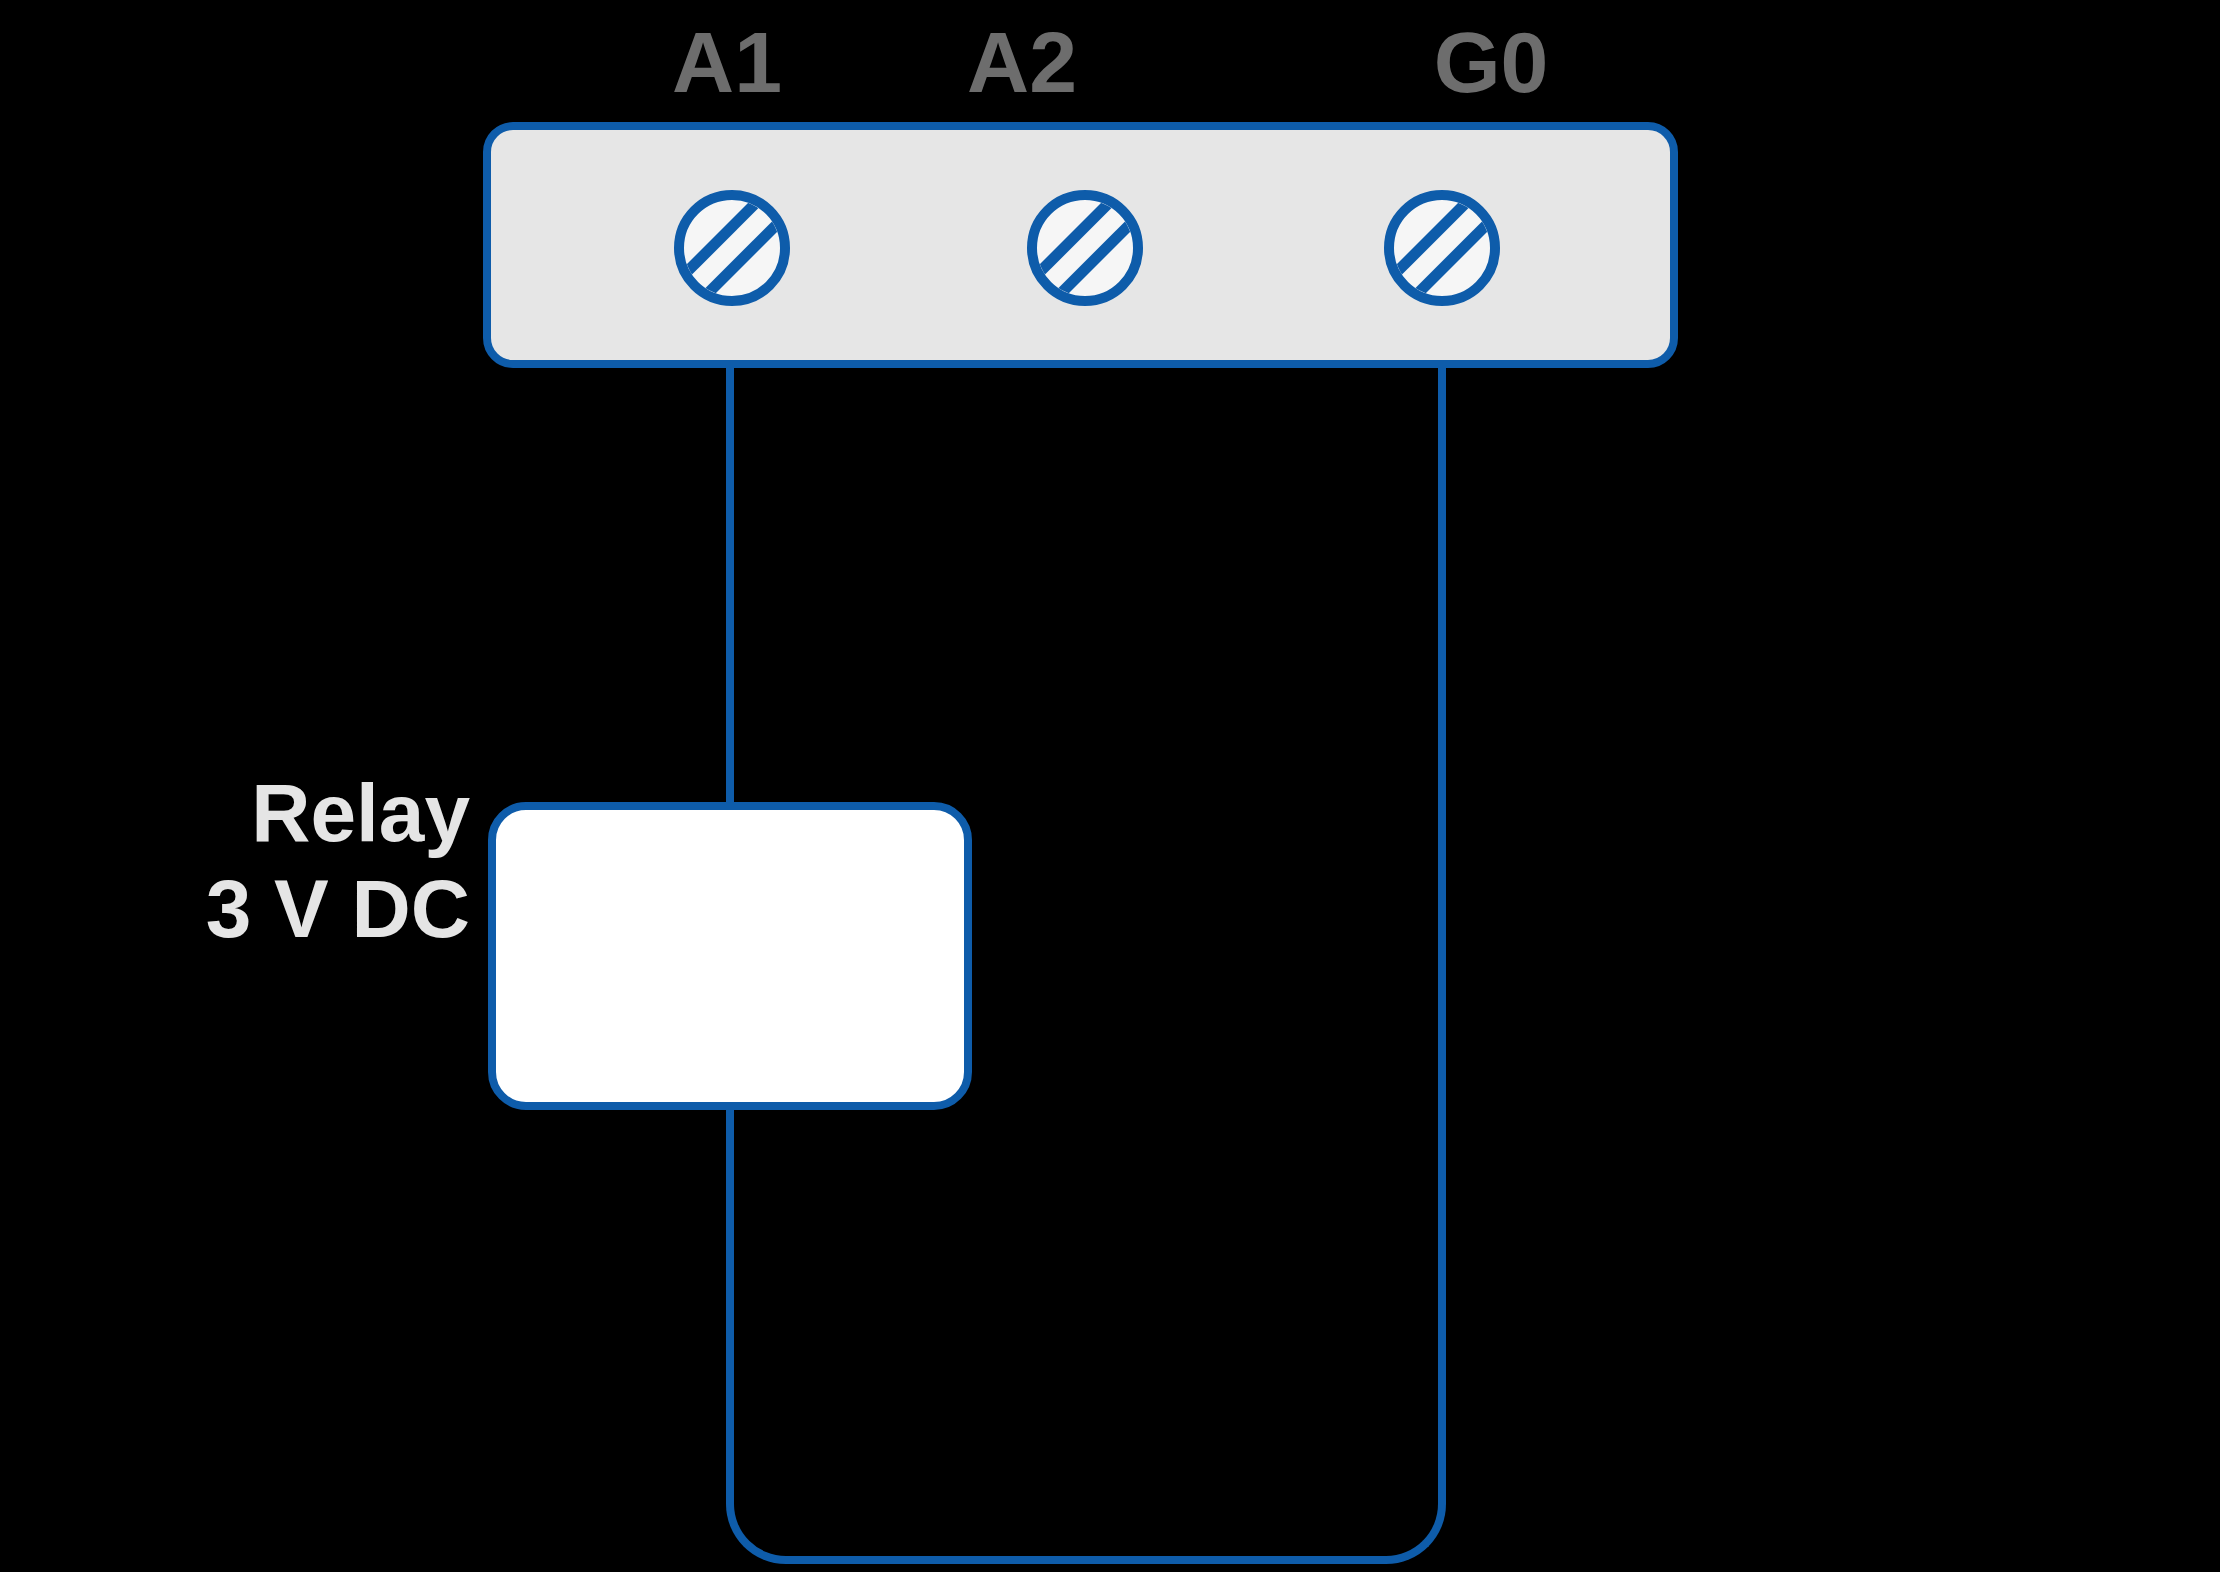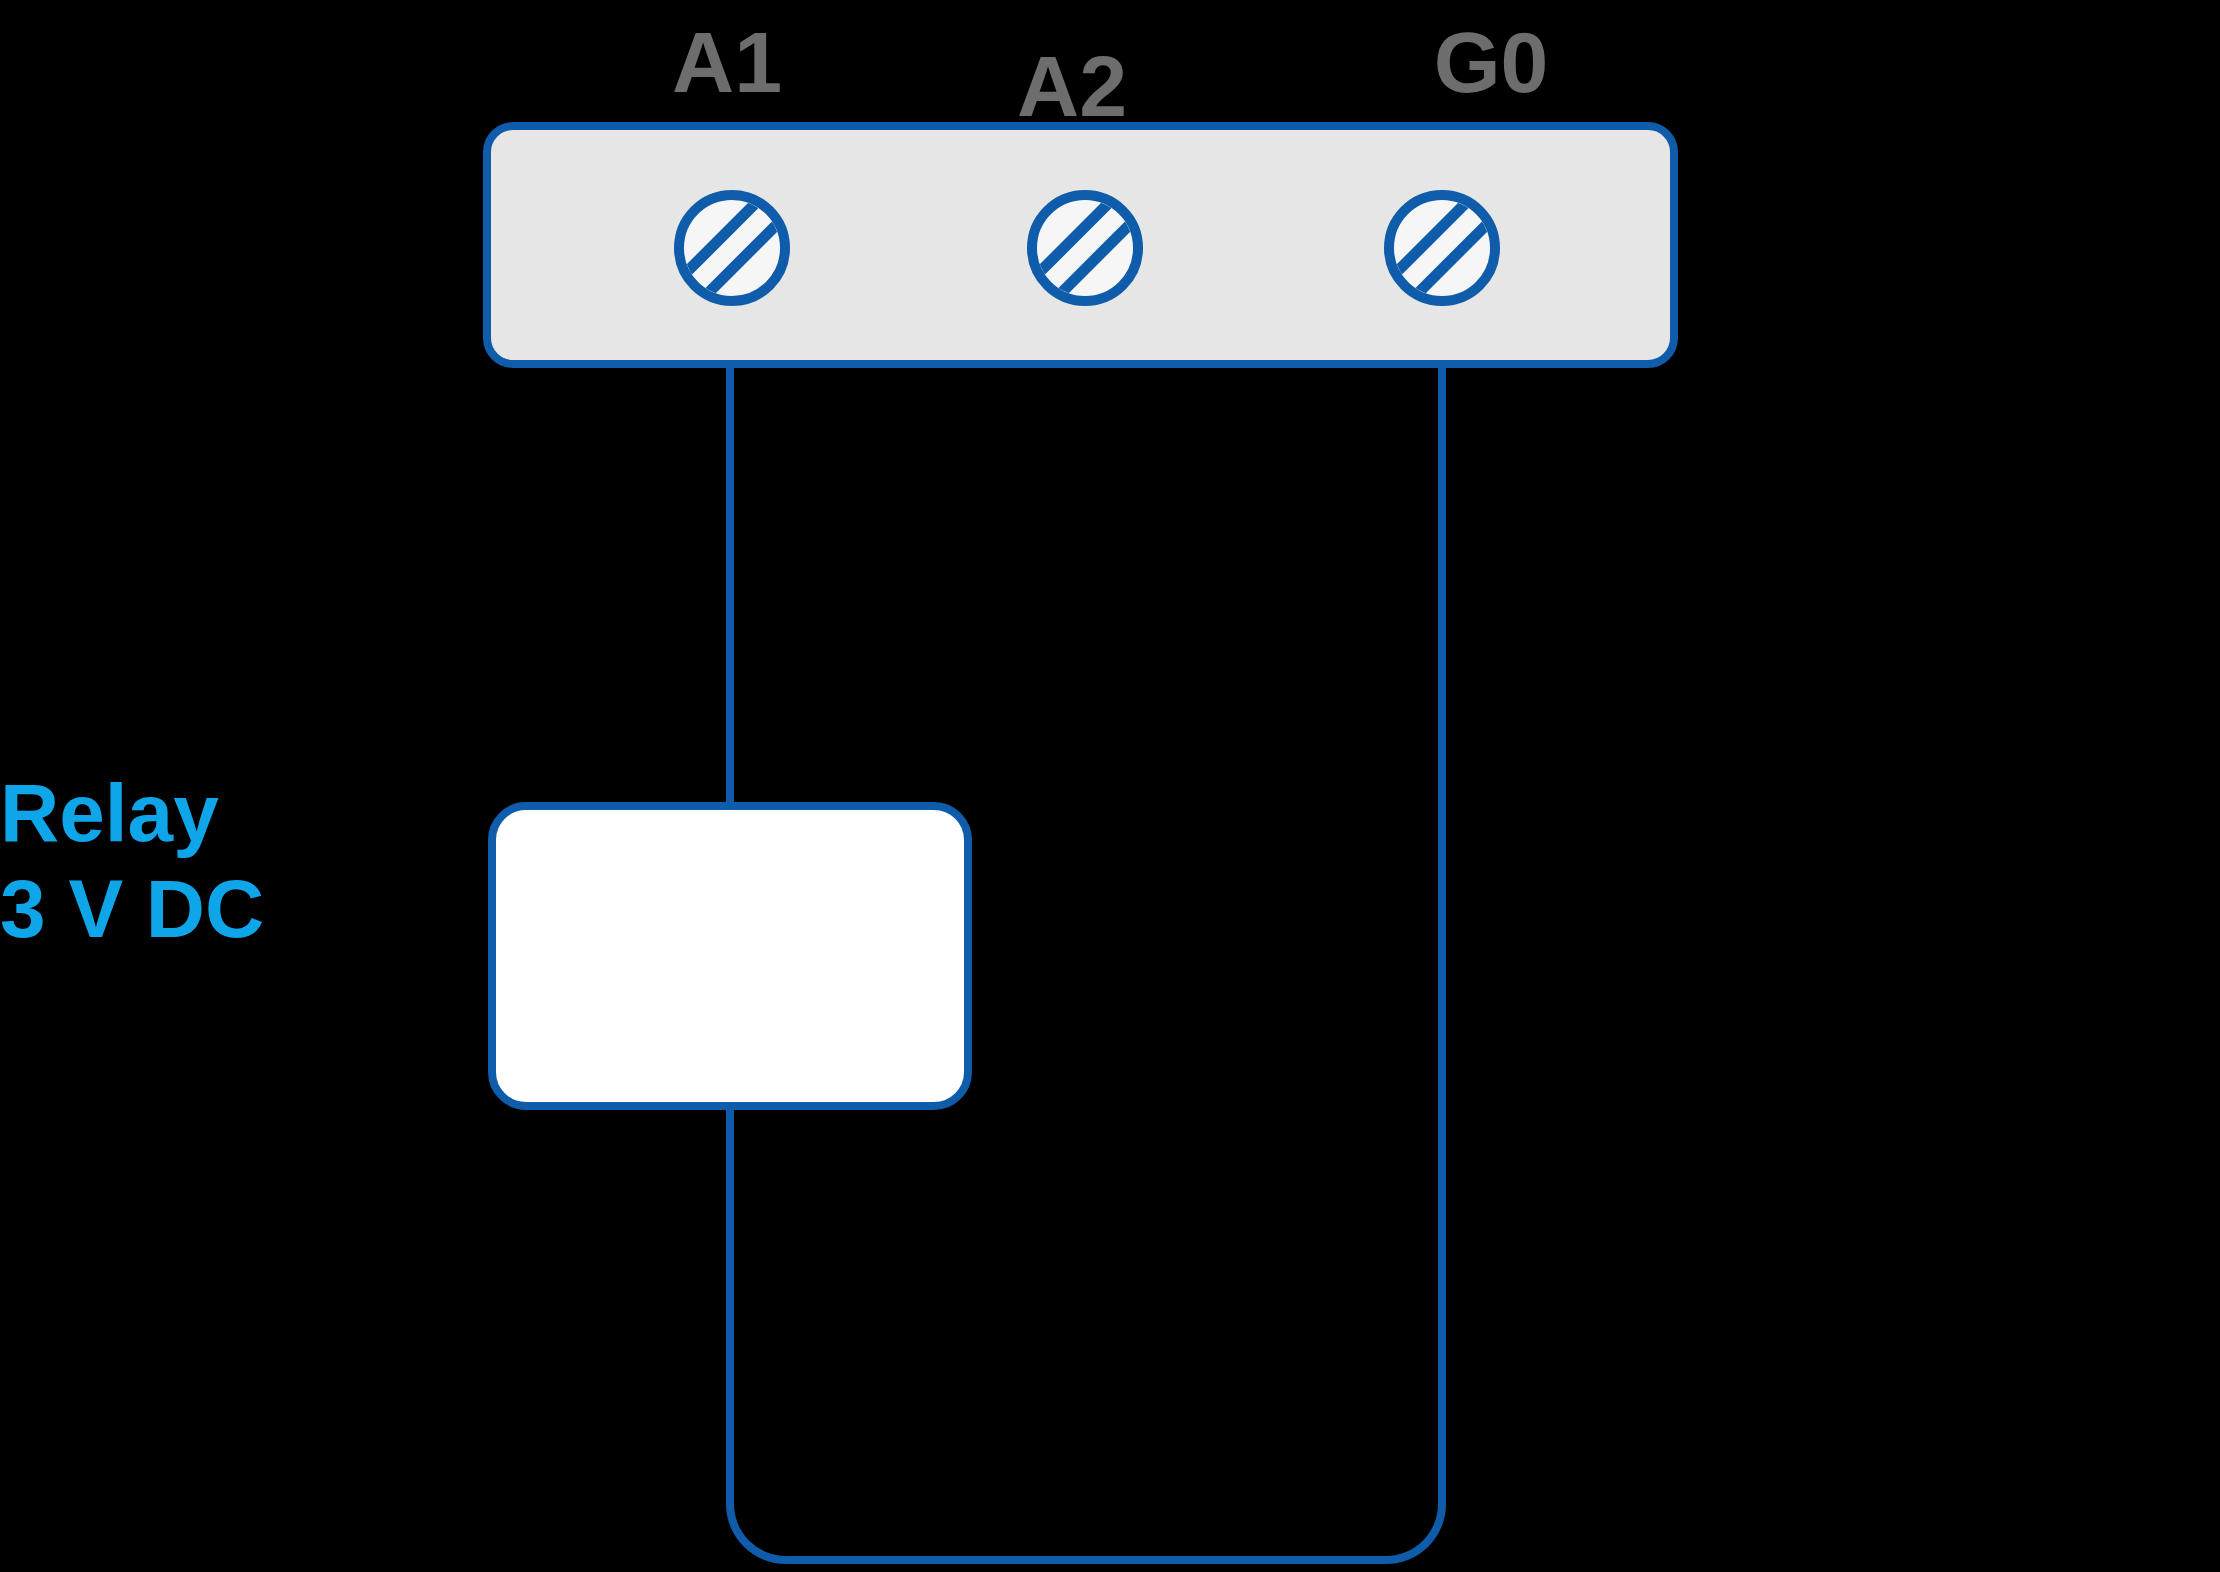--- a/index.html
+++ b/index.html
@@ -73,43 +73,44 @@
     top: 19px;
     transform: translateX(-50%);
     font-size: 86px;
     line-height: 86px;
     font-weight: bold;
     color: #6d6d6d;
     white-space: nowrap;
     z-index: 4;
   }
   .label-a1 { left: 727px; }
-  .label-a2 { left: 1072px; margin-top: 24px; }
+  .label-a2 { left: 1022px; }
   .label-g0 { left: 1491px; }
   .relay-box {
     position: absolute;
     left: 488px;
     top: 802px;
     width: 484px;
     height: 308px;
     box-sizing: border-box;
     background: #ffffff;
     border: 8px solid #0e5caa;
     border-radius: 38px;
     z-index: 3;
   }
   .relay-label {
     position: absolute;
     left: 0;
     top: 765px;
     width: 470px;
+    text-align: right;
     font-size: 82px;
     line-height: 96px;
     font-weight: bold;
-    color: #0ea5e9;
+    color: #e5e5e5;
     z-index: 4;
   }
 </style>
 </head>
 <body>
 
 <div class="stage">
 
   <div class="wire-loop"></div>
 

